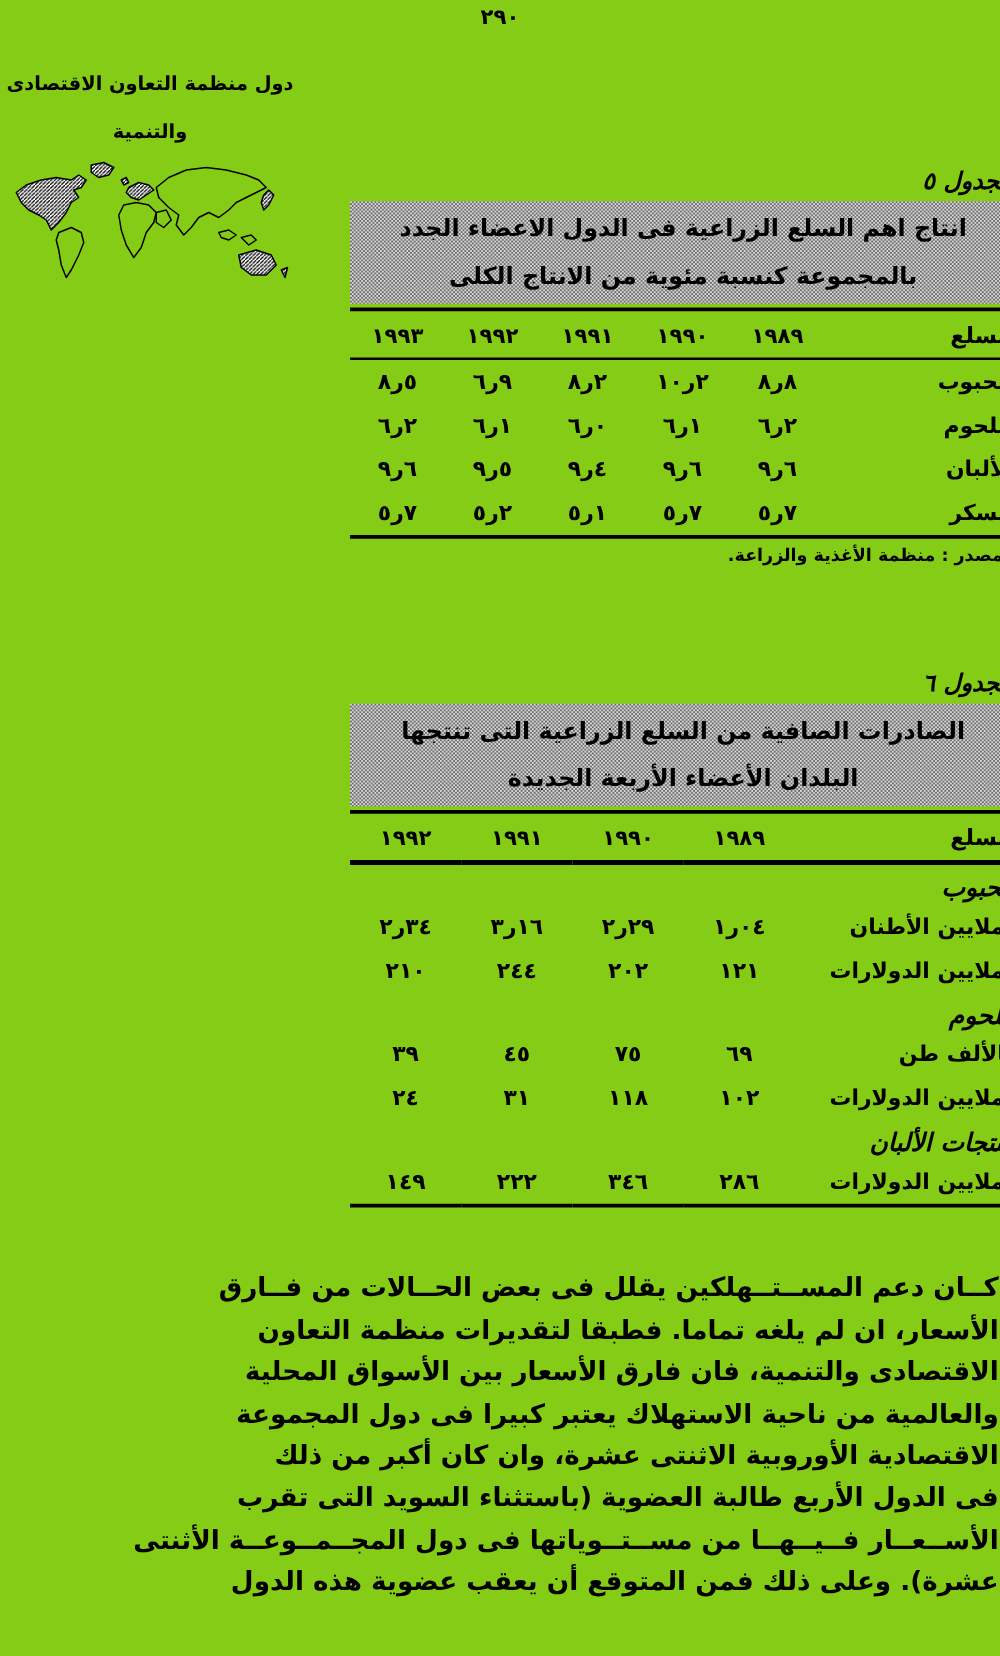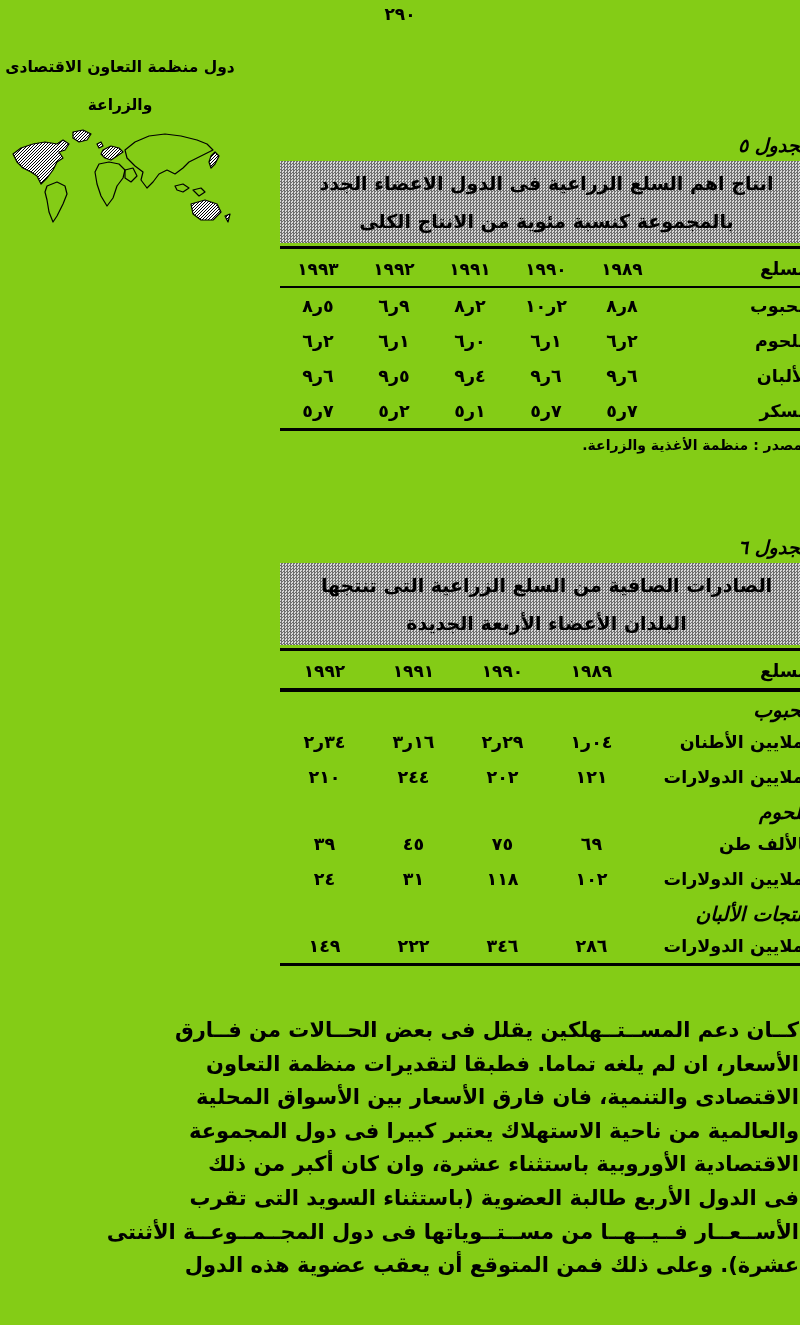--- a/index.html
+++ b/index.html
@@ -42,21 +42,21 @@
 </style>
 </head>
 <body>
 
 <div class="page">
 
   <div class="pagenum num">٢٩٠</div>
 
   <div class="mapblock">
     <div class="mapcap">دول منظمة التعاون الاقتصادى</div>
-    <div class="mapcap2">والزراعة</div>
+    <div class="mapcap2">والتنمية</div>
     <svg class="mapart" width="226" height="100" viewBox="0 0 226 100">
       <defs>
         <pattern id="ht" width="3" height="3" patternUnits="userSpaceOnUse">
           <rect width="3" height="3" fill="#fff"></rect>
           <path d="M0 3 L3 0" stroke="#000" stroke-width="1"></path>
         </pattern>
       </defs>
       <g stroke="#000" stroke-width="1.2" fill="none" stroke-linejoin="round">
         <path fill="url(#ht)" d="M6,30 L14,24 L26,20 L38,18 L50,20 L56,16 L62,20 L58,26 L52,28 L56,34 L50,38 L46,46 L40,54 L34,60 L30,52 L24,48 L16,44 L10,38 Z"></path>
         <path fill="url(#ht)" d="M66,8 L76,6 L84,10 L80,16 L72,18 L66,14 Z"></path>
@@ -206,19 +206,19 @@
       </tr>
     </tbody>
       </table>
   </div>
 
   <div class="para">
     <div class="jline">كــان دعم المســتــهلكين يقلل فى بعض الحــالات من فــارق</div>
     <div class="jline">الأسعار، ان لم يلغه تماما. فطبقا لتقديرات منظمة التعاون</div>
     <div class="jline">الاقتصادى والتنمية، فان فارق الأسعار بين الأسواق المحلية</div>
     <div class="jline">والعالمية من ناحية الاستهلاك يعتبر كبيرا فى دول المجموعة</div>
-    <div class="jline">الاقتصادية الأوروبية باستثناء عشرة، وان كان أكبر من ذلك</div>
+    <div class="jline">الاقتصادية الأوروبية الاثنتى عشرة، وان كان أكبر من ذلك</div>
     <div class="jline">فى الدول الأربع طالبة العضوية (باستثناء السويد التى تقرب</div>
     <div class="jline">الأســعــار فــيــهــا من مســتــوياتها فى دول المجــمــوعــة الأثنتى</div>
     <div class="jline last">عشرة). وعلى ذلك فمن المتوقع أن يعقب عضوية هذه الدول</div>
   </div>
 
 </div>
 
 </body></html>

